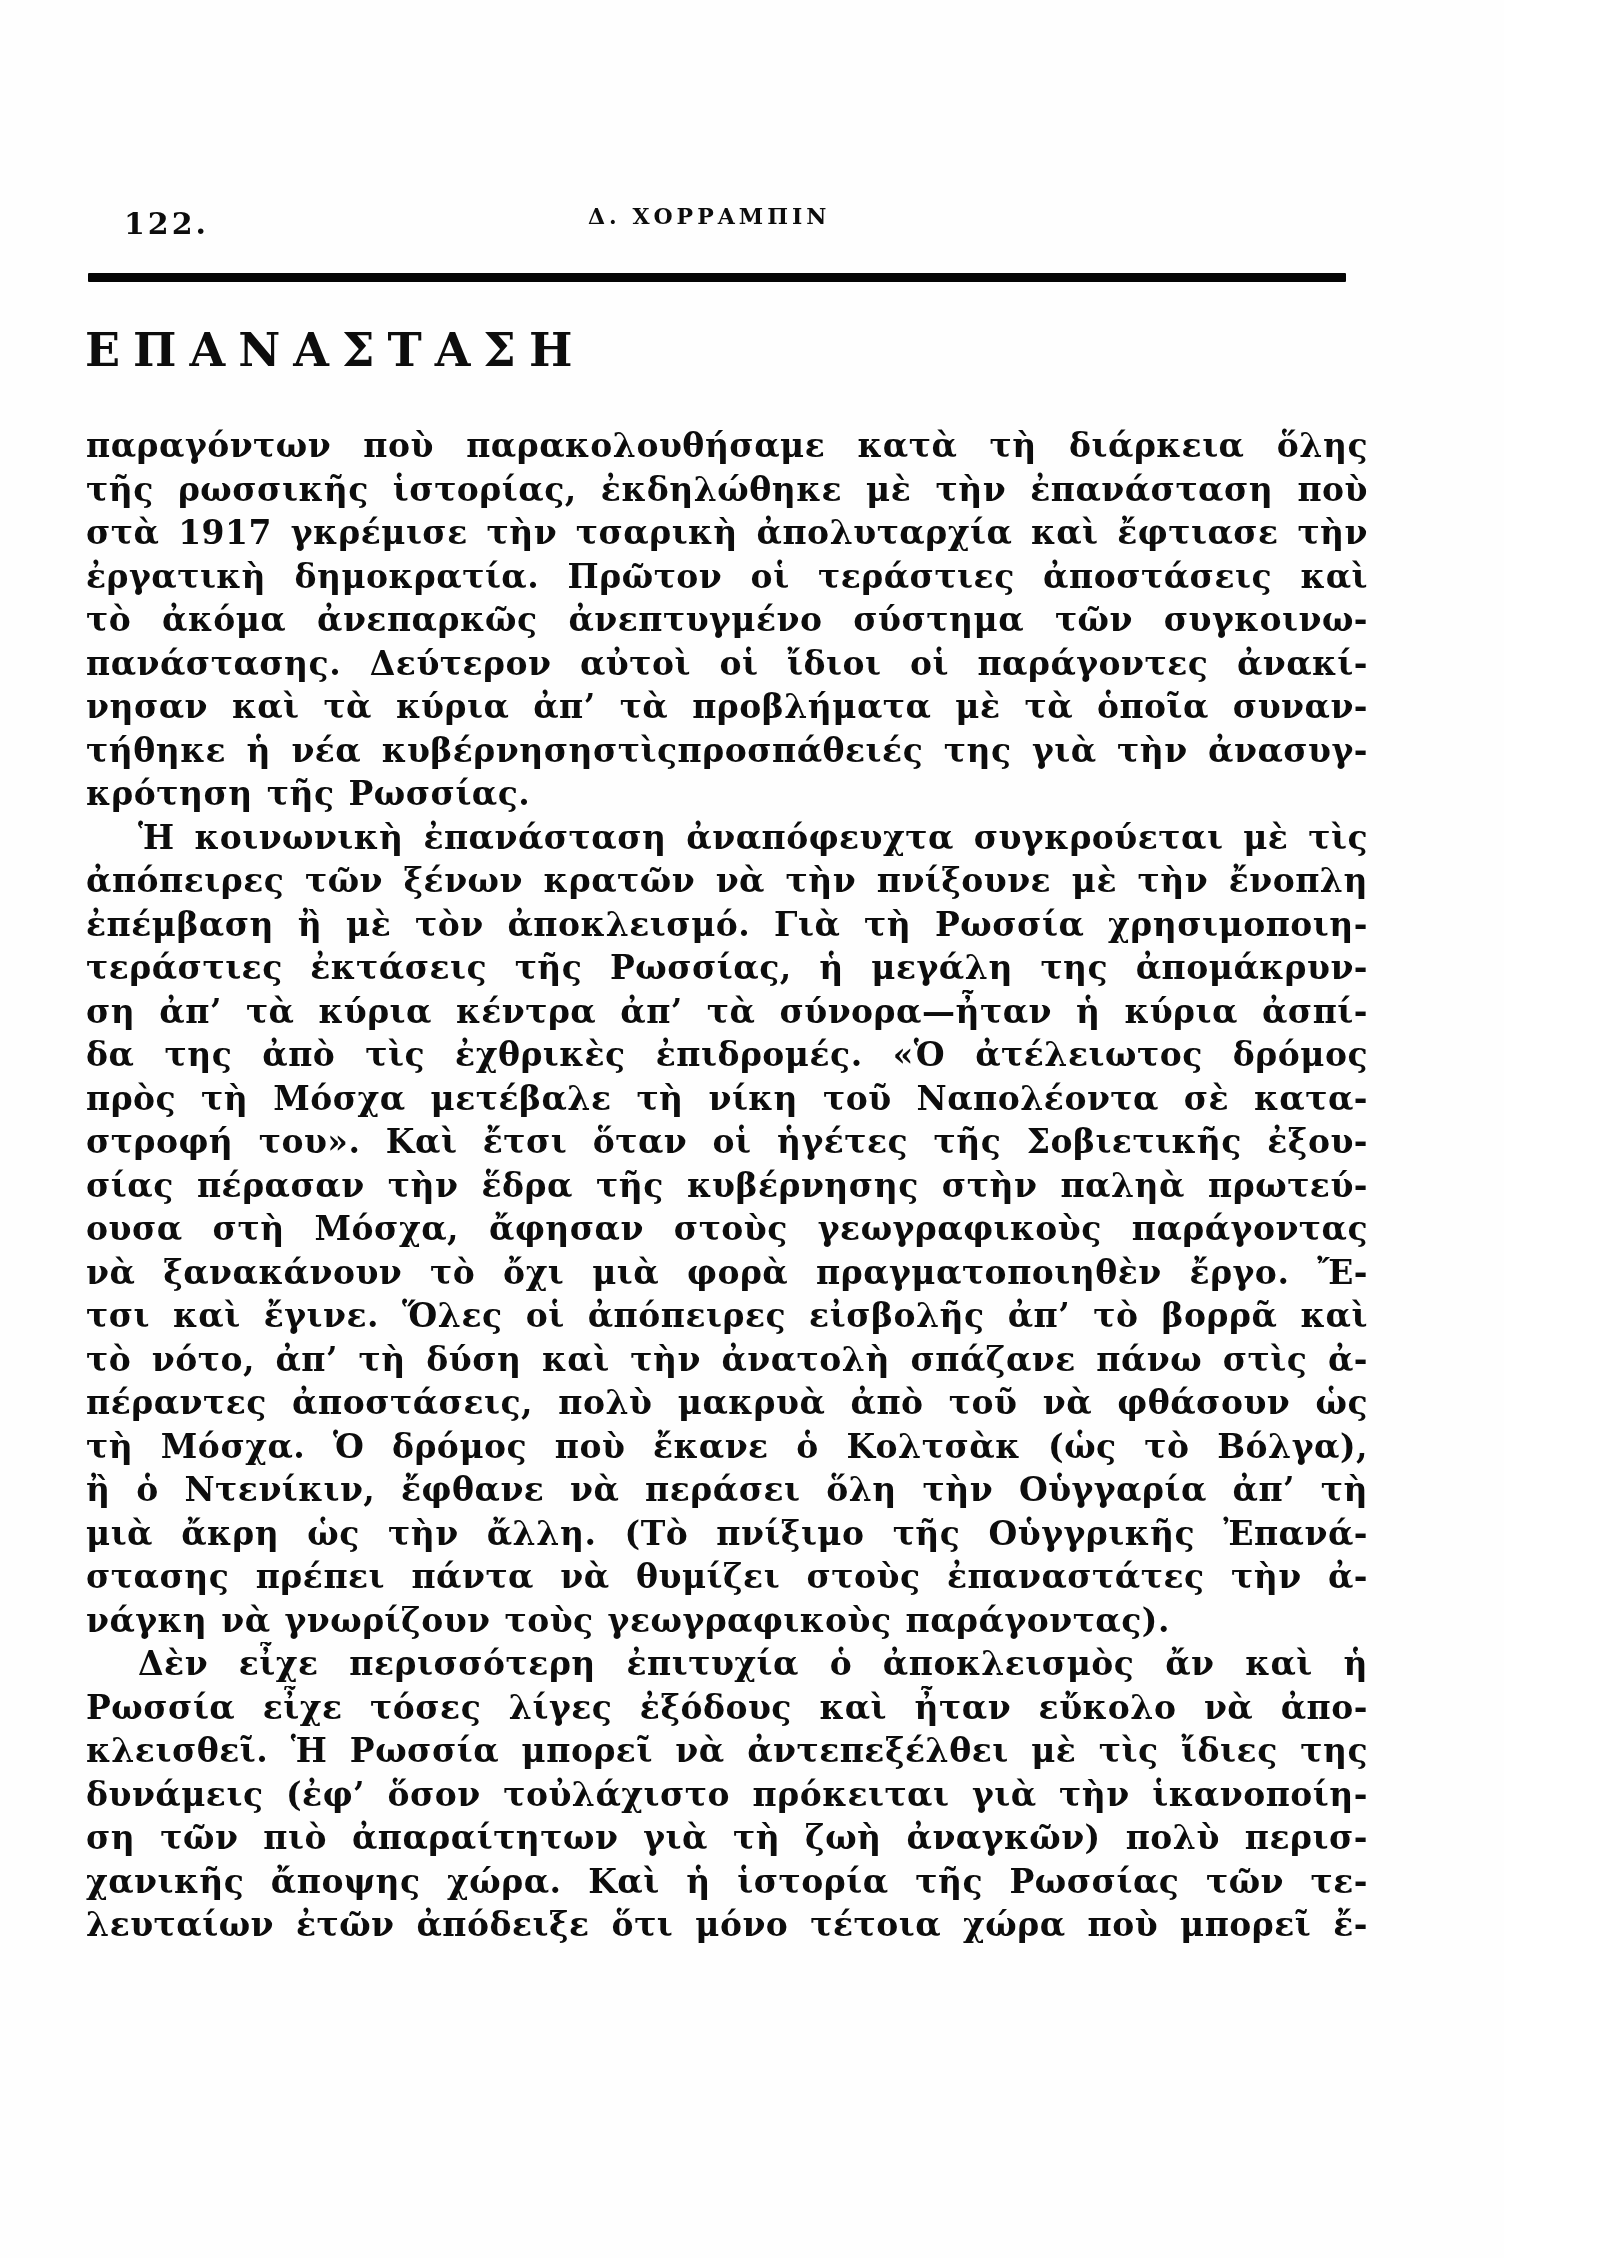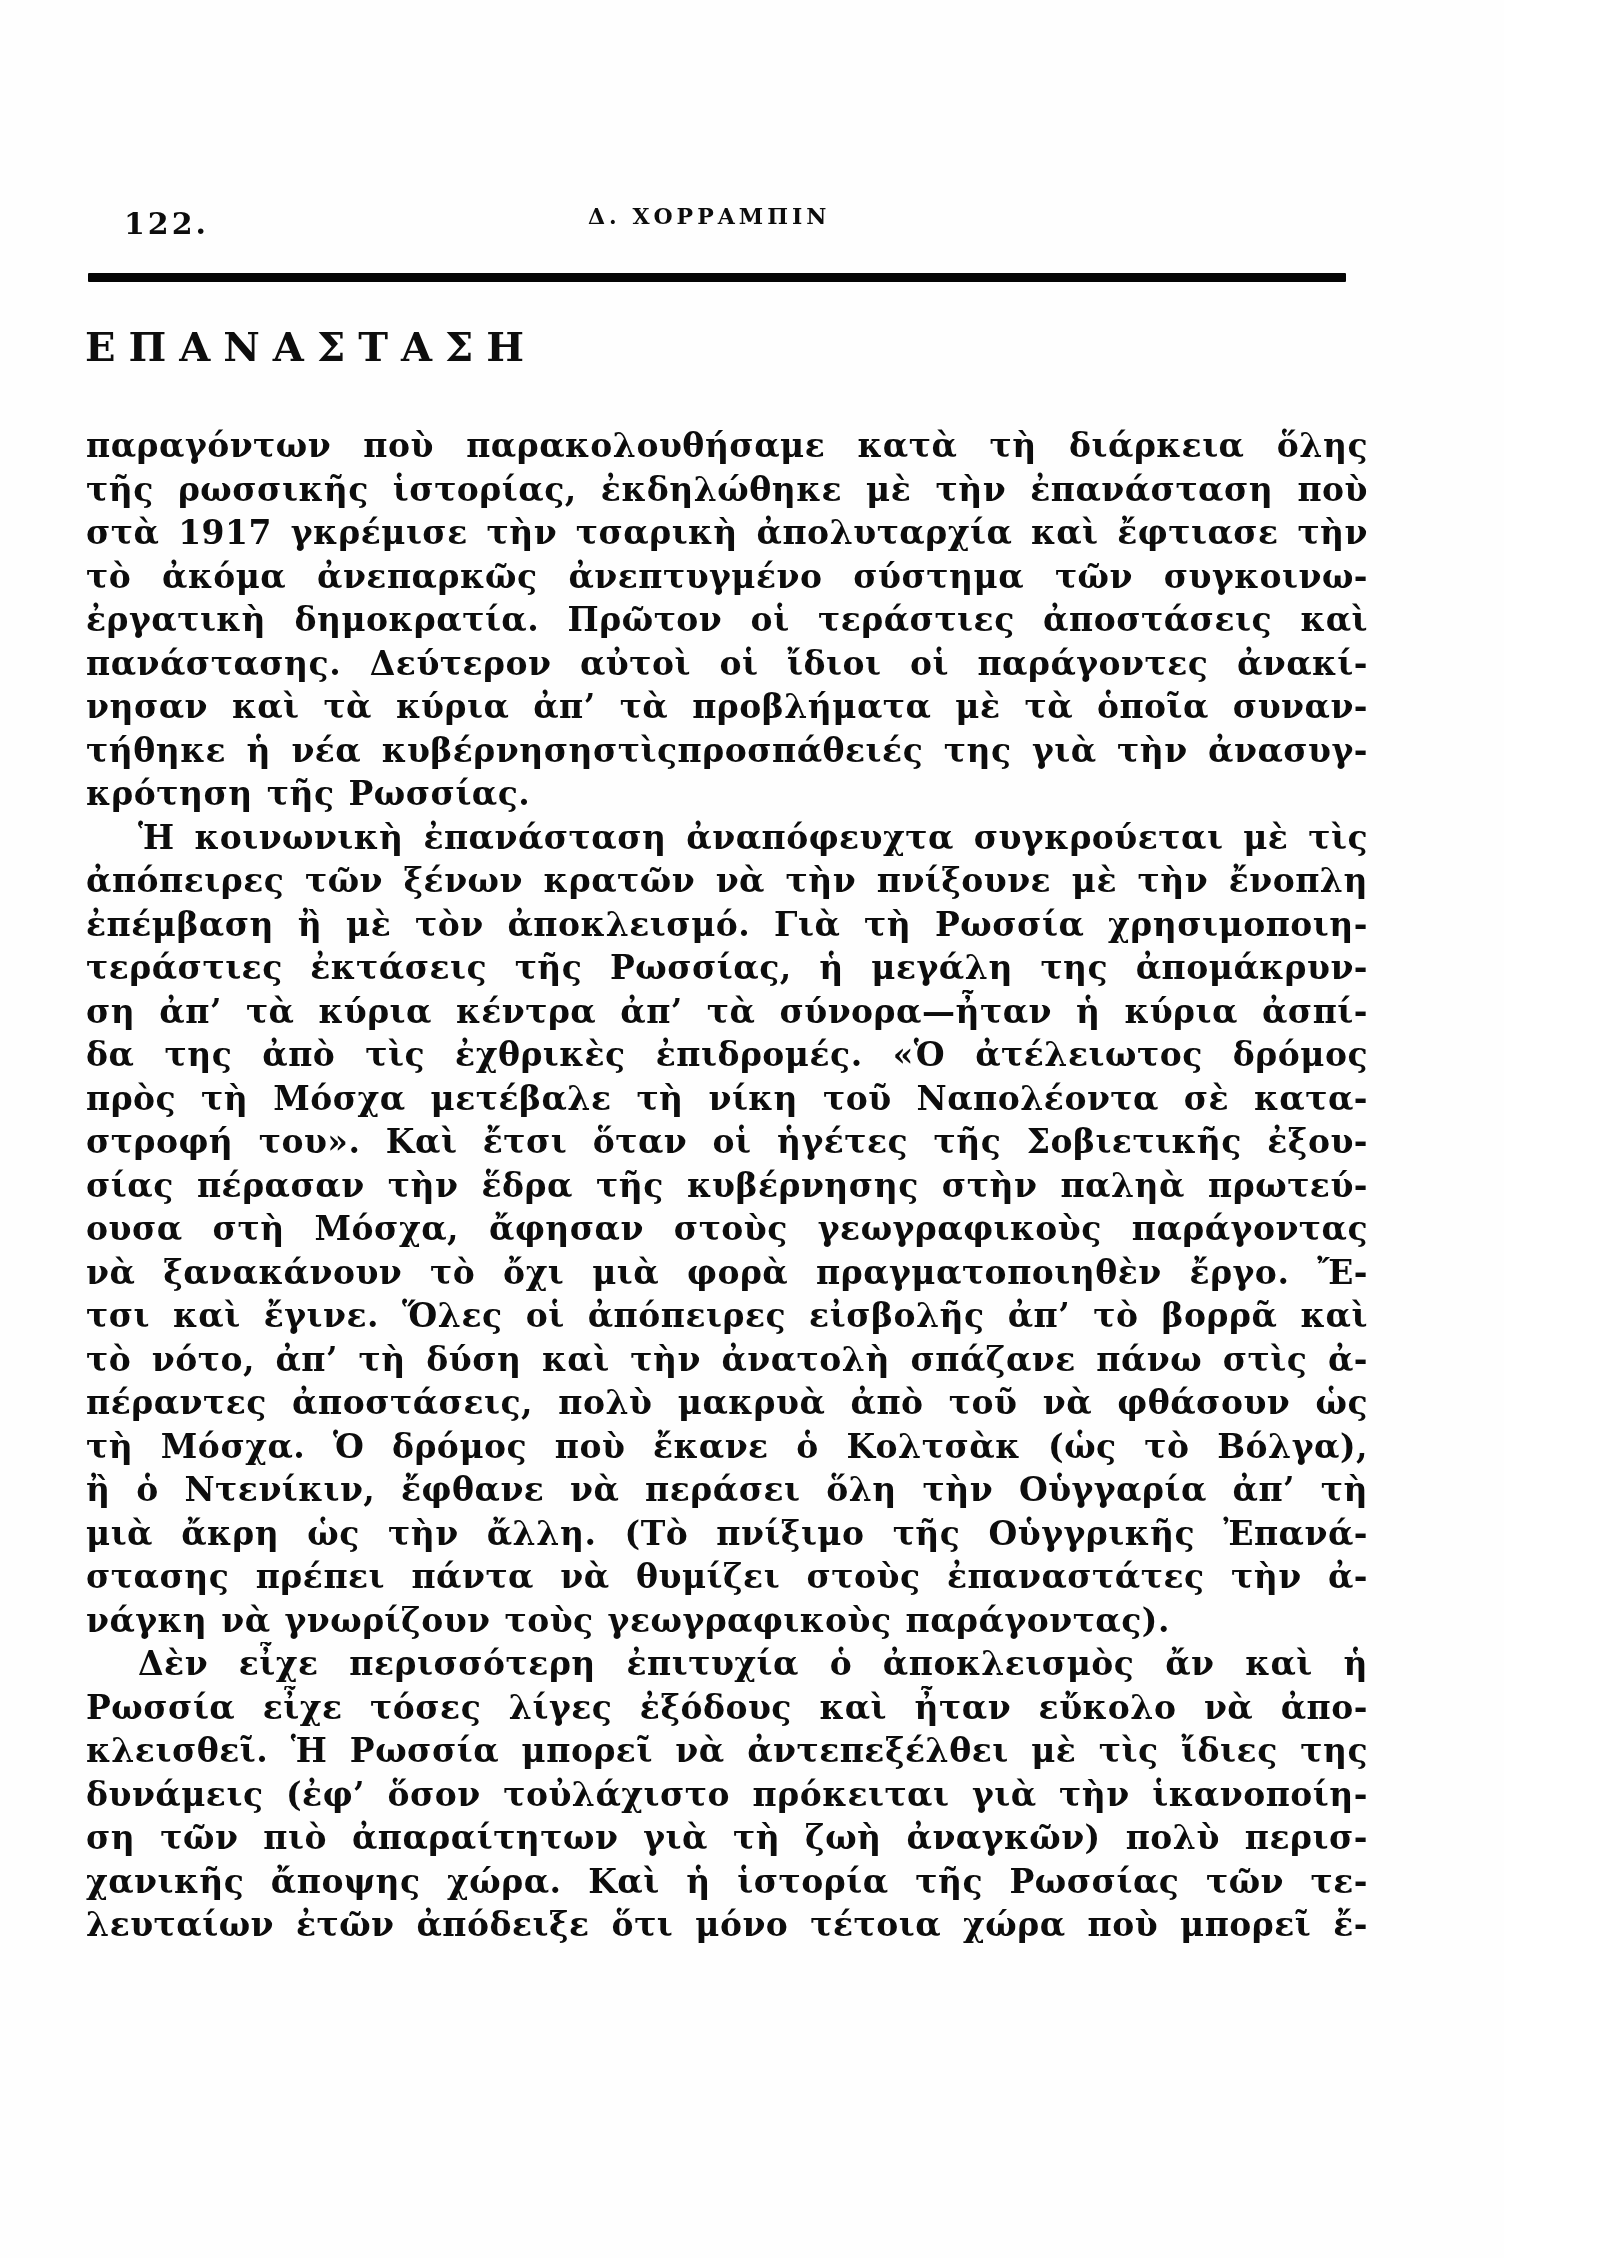--- a/index.html
+++ b/index.html
@@ -39,21 +39,21 @@
     width: 1258px;
     height: 9px;
     background: #050505;
     border-radius: 1px;
   }
   .title {
     position: absolute;
     left: 85px;
     top: 323px;
     margin: 0;
-    font-size: 40px;
+    font-size: 46px;
     font-weight: bold;
     letter-spacing: 13px;
   }
   .body-text {
     position: absolute;
     left: 86px;
     top: 424px;
     width: 1282px;
   }
   .line {
@@ -80,22 +80,22 @@
 
 <div class="scan-page">
   <span class="pagenum">122.</span>
   <span class="author">Δ. ΧΟΡΡΑΜΠΙΝ</span>
   <div class="rule"></div>
   <h1 class="title">ΕΠΑΝΑΣΤΑΣΗ</h1>
   <div class="body-text" id="body-text">
       <div class="line">παραγόντων ποὺ παρακολουθήσαμε κατὰ τὴ διάρκεια ὅλης</div>
       <div class="line">τῆς ρωσσικῆς ἱστορίας, ἐκδηλώθηκε μὲ τὴν ἐπανάσταση ποὺ</div>
       <div class="line">στὰ 1917 γκρέμισε τὴν τσαρικὴ ἀπολυταρχία καὶ ἔφτιασε τὴν</div>
+      <div class="line">ἐργατικὴ δημοκρατία. Πρῶτον οἱ τεράστιες ἀποστάσεις καὶ</div>
       <div class="line">τὸ ἀκόμα ἀνεπαρκῶς ἀνεπτυγμένο σύστημα τῶν συγκοινω-</div>
-      <div class="line">ἐργατικὴ δημοκρατία. Πρῶτον οἱ τεράστιες ἀποστάσεις καὶ</div>
       <div class="line">πανάστασης. Δεύτερον αὐτοὶ οἱ ἴδιοι οἱ παράγοντες ἀνακί-</div>
       <div class="line">νησαν καὶ τὰ κύρια ἀπ’ τὰ προβλήματα μὲ τὰ ὁποῖα συναν-</div>
       <div class="line">τήθηκε ἡ νέα κυβέρνησηστὶςπροσπάθειές της γιὰ τὴν ἀνασυγ-</div>
       <div class="line para-end">κρότηση τῆς Ρωσσίας.</div>
       <div class="line indent">Ἡ κοινωνικὴ ἐπανάσταση ἀναπόφευχτα συγκρούεται μὲ τὶς</div>
       <div class="line">ἀπόπειρες τῶν ξένων κρατῶν νὰ τὴν πνίξουνε μὲ τὴν ἔνοπλη</div>
       <div class="line">ἐπέμβαση ἢ μὲ τὸν ἀποκλεισμό. Γιὰ τὴ Ρωσσία χρησιμοποιη-</div>
       <div class="line">τεράστιες ἐκτάσεις τῆς Ρωσσίας, ἡ μεγάλη της ἀπομάκρυν-</div>
       <div class="line">ση ἀπ’ τὰ κύρια κέντρα ἀπ’ τὰ σύνορα—ἦταν ἡ κύρια ἀσπί-</div>
       <div class="line">δα της ἀπὸ τὶς ἐχθρικὲς ἐπιδρομές. «Ὁ ἀτέλειωτος δρόμος</div>

